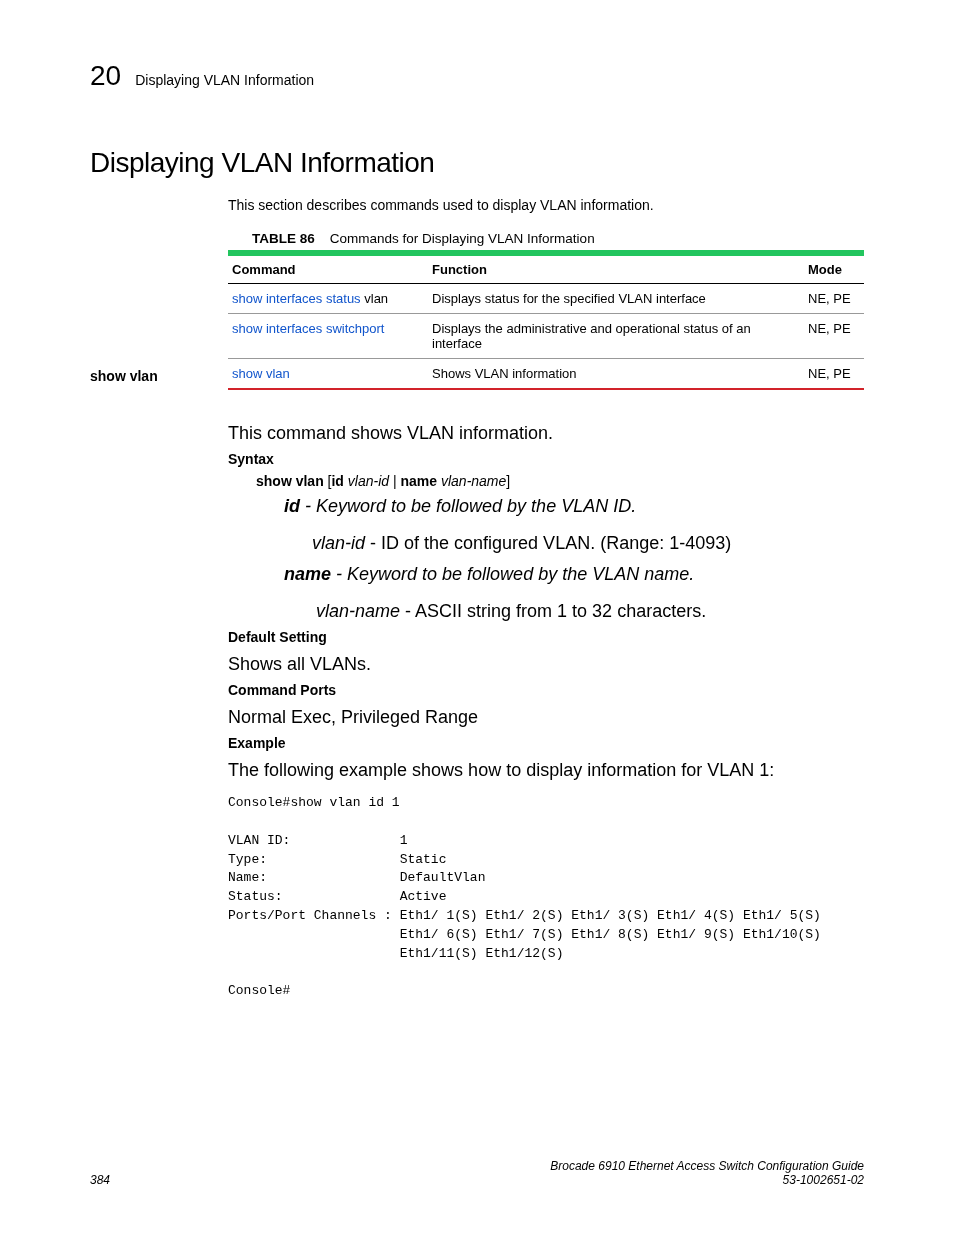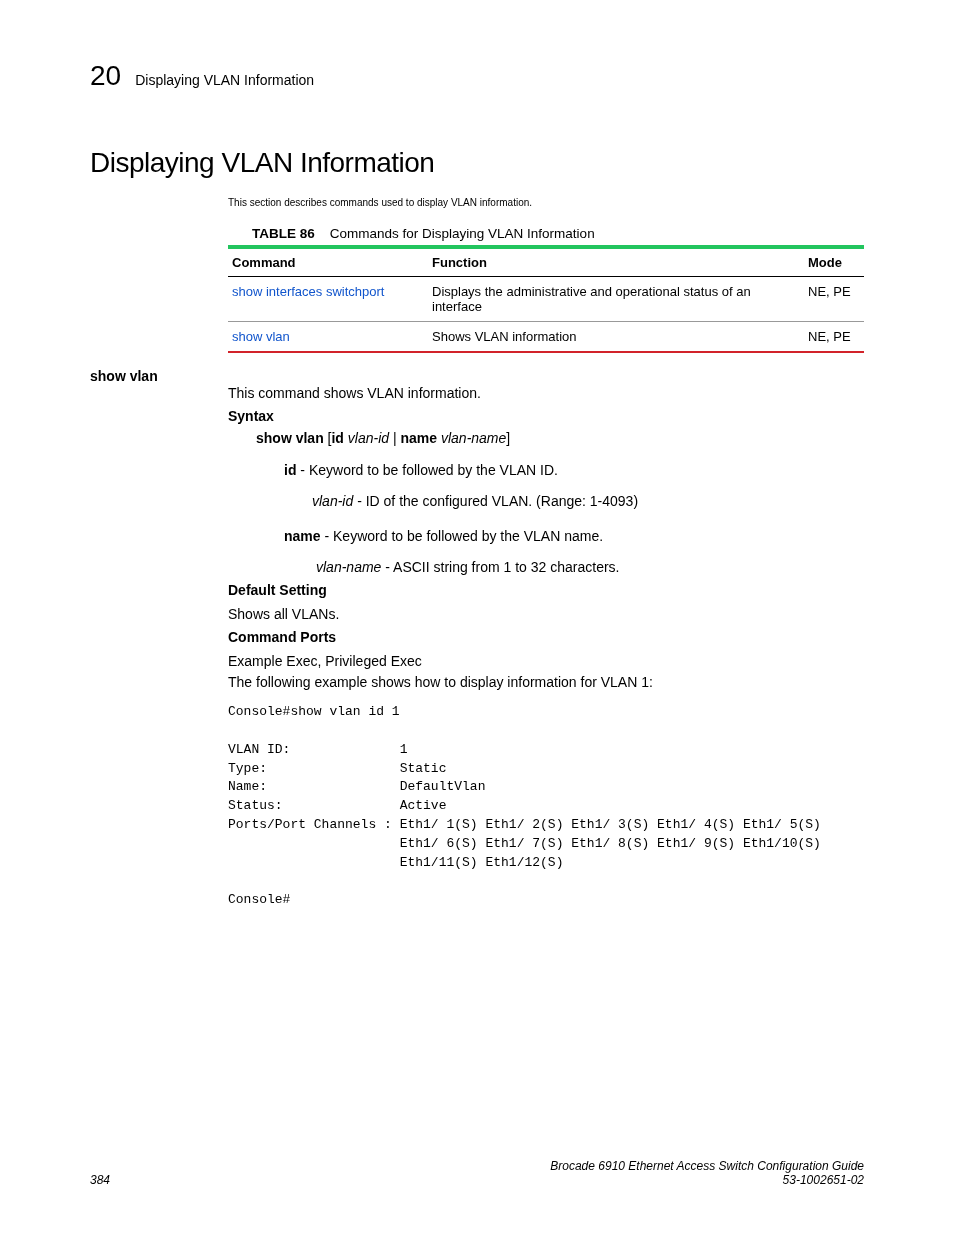--- a/index.html
+++ b/index.html
@@ -30,59 +30,59 @@
       font-size: 28px;
       font-family: Arial, sans-serif;
       font-weight: normal;
       margin-bottom: 18px;
       letter-spacing: -0.5px;
     }
     .body-col {
       margin-left: 138px;
     }
     .intro {
-      font-size: 10px;
+      font-size: 14px;
       margin-bottom: 18px;
     }
     .table-caption {
       font-size: 13.5px;
       margin-bottom: 4px;
       margin-left: 24px;
     }
     .table-caption b { font-weight: bold; }
     table {
       width: 100%;
       border-collapse: collapse;
       font-size: 13px;
       margin-bottom: 30px;
     }
-    thead tr { border-top: 4px solid #22c55e; border-bottom: 1px solid #000; margin-top: 44px; }
+    thead tr { border-top: 6px solid #22c55e; border-bottom: 1px solid #000; margin-top: 44px; }
     th { text-align: left; font-weight: bold; padding: 6px 4px; }
     tbody tr { border-bottom: 1px solid #999; }
     tbody tr:last-child { border-bottom: 2px solid #d2232a; }
     td { padding: 7px 4px; vertical-align: top; }
     .link { color: #1155cc; }
     .sidebar-label {
       position: absolute;
       left: 90px;
       font-size: 14px;
       font-weight: bold;
     }
     .subhead {
       font-size: 14px;
       font-weight: bold;
       margin-top: 4px;
       margin-bottom: 6px;
     }
     .para {
-      font-size: 14px;
+      font-size: 18px;
       line-height: 1.5;
     }
     .indent1 { margin-left: 28px; margin-top: 10px; }
-    .indent2 { margin-left: 56px; margin-top: 14px; }
+    .indent2 { margin-left: 56px; margin-top: 4px; font-style: italic; }
     .syntax-line { margin-top: 6px; font-size: 14px; }
     .mono {
       font-family: Liberation Mono, monospace;
       font-size: 13px;
       white-space: pre;
       line-height: 1.45;
       margin-top: 10px;
     }
     .footer {
       position: absolute;
@@ -119,20 +119,25 @@
   <table>
     <thead>
       <tr>
         <th style="width:200px">Command</th>
         <th>Function</th>
         <th style="width:60px">Mode</th>
       </tr>
     </thead>
     <tbody>
       <tr>
+        <td><span class="link">show interfaces status</span><span> vlan</span></td>
+        <td>Displays status for the specified VLAN interface</td>
+        <td>NE, PE</td>
+      </tr>
+      <tr>
         <td><span class="link">show interfaces switchport</span><span></span></td>
         <td>Displays the administrative and operational status of an interface</td>
         <td>NE, PE</td>
       </tr>
       <tr>
         <td><span class="link">show vlan</span><span></span></td>
         <td>Shows VLAN information</td>
         <td>NE, PE</td>
       </tr>
     </tbody>
@@ -150,22 +155,23 @@
   </div>
   <div class="indent2 para"><b>id</b><span> - Keyword to be followed by the VLAN ID.</span></div>
   <div class="para" style="margin-left:84px;margin-top:10px"><em class="var">vlan-id</em><span> - ID of the configured VLAN. (Range: 1-4093)</span></div>
   <div class="indent2 para"><b>name</b><span> - Keyword to be followed by the VLAN name.</span></div>
   <div class="para" style="margin-left:88px;margin-top:10px"><em class="var">vlan-name</em><span> - ASCII string from 1 to 32 characters.</span></div>
 
   <div class="subhead">Default Setting</div>
   <p class="para">Shows all VLANs.</p>
 
   <div class="subhead">Command Ports</div>
-  <p class="para">Example Exec, Privileged Exec</p>
+  <p class="para">Normal Exec, Privileged Range</p>
 
+  <div class="subhead">Example</div>
   <p class="para">The following example shows how to display information for VLAN 1:</p>
   <div class="mono">Console#show vlan id 1
 
 VLAN ID:              1
 Type:                 Static
 Name:                 DefaultVlan
 Status:               Active
 Ports/Port Channels : Eth1/ 1(S) Eth1/ 2(S) Eth1/ 3(S) Eth1/ 4(S) Eth1/ 5(S)
                       Eth1/ 6(S) Eth1/ 7(S) Eth1/ 8(S) Eth1/ 9(S) Eth1/10(S)
                       Eth1/11(S) Eth1/12(S)

